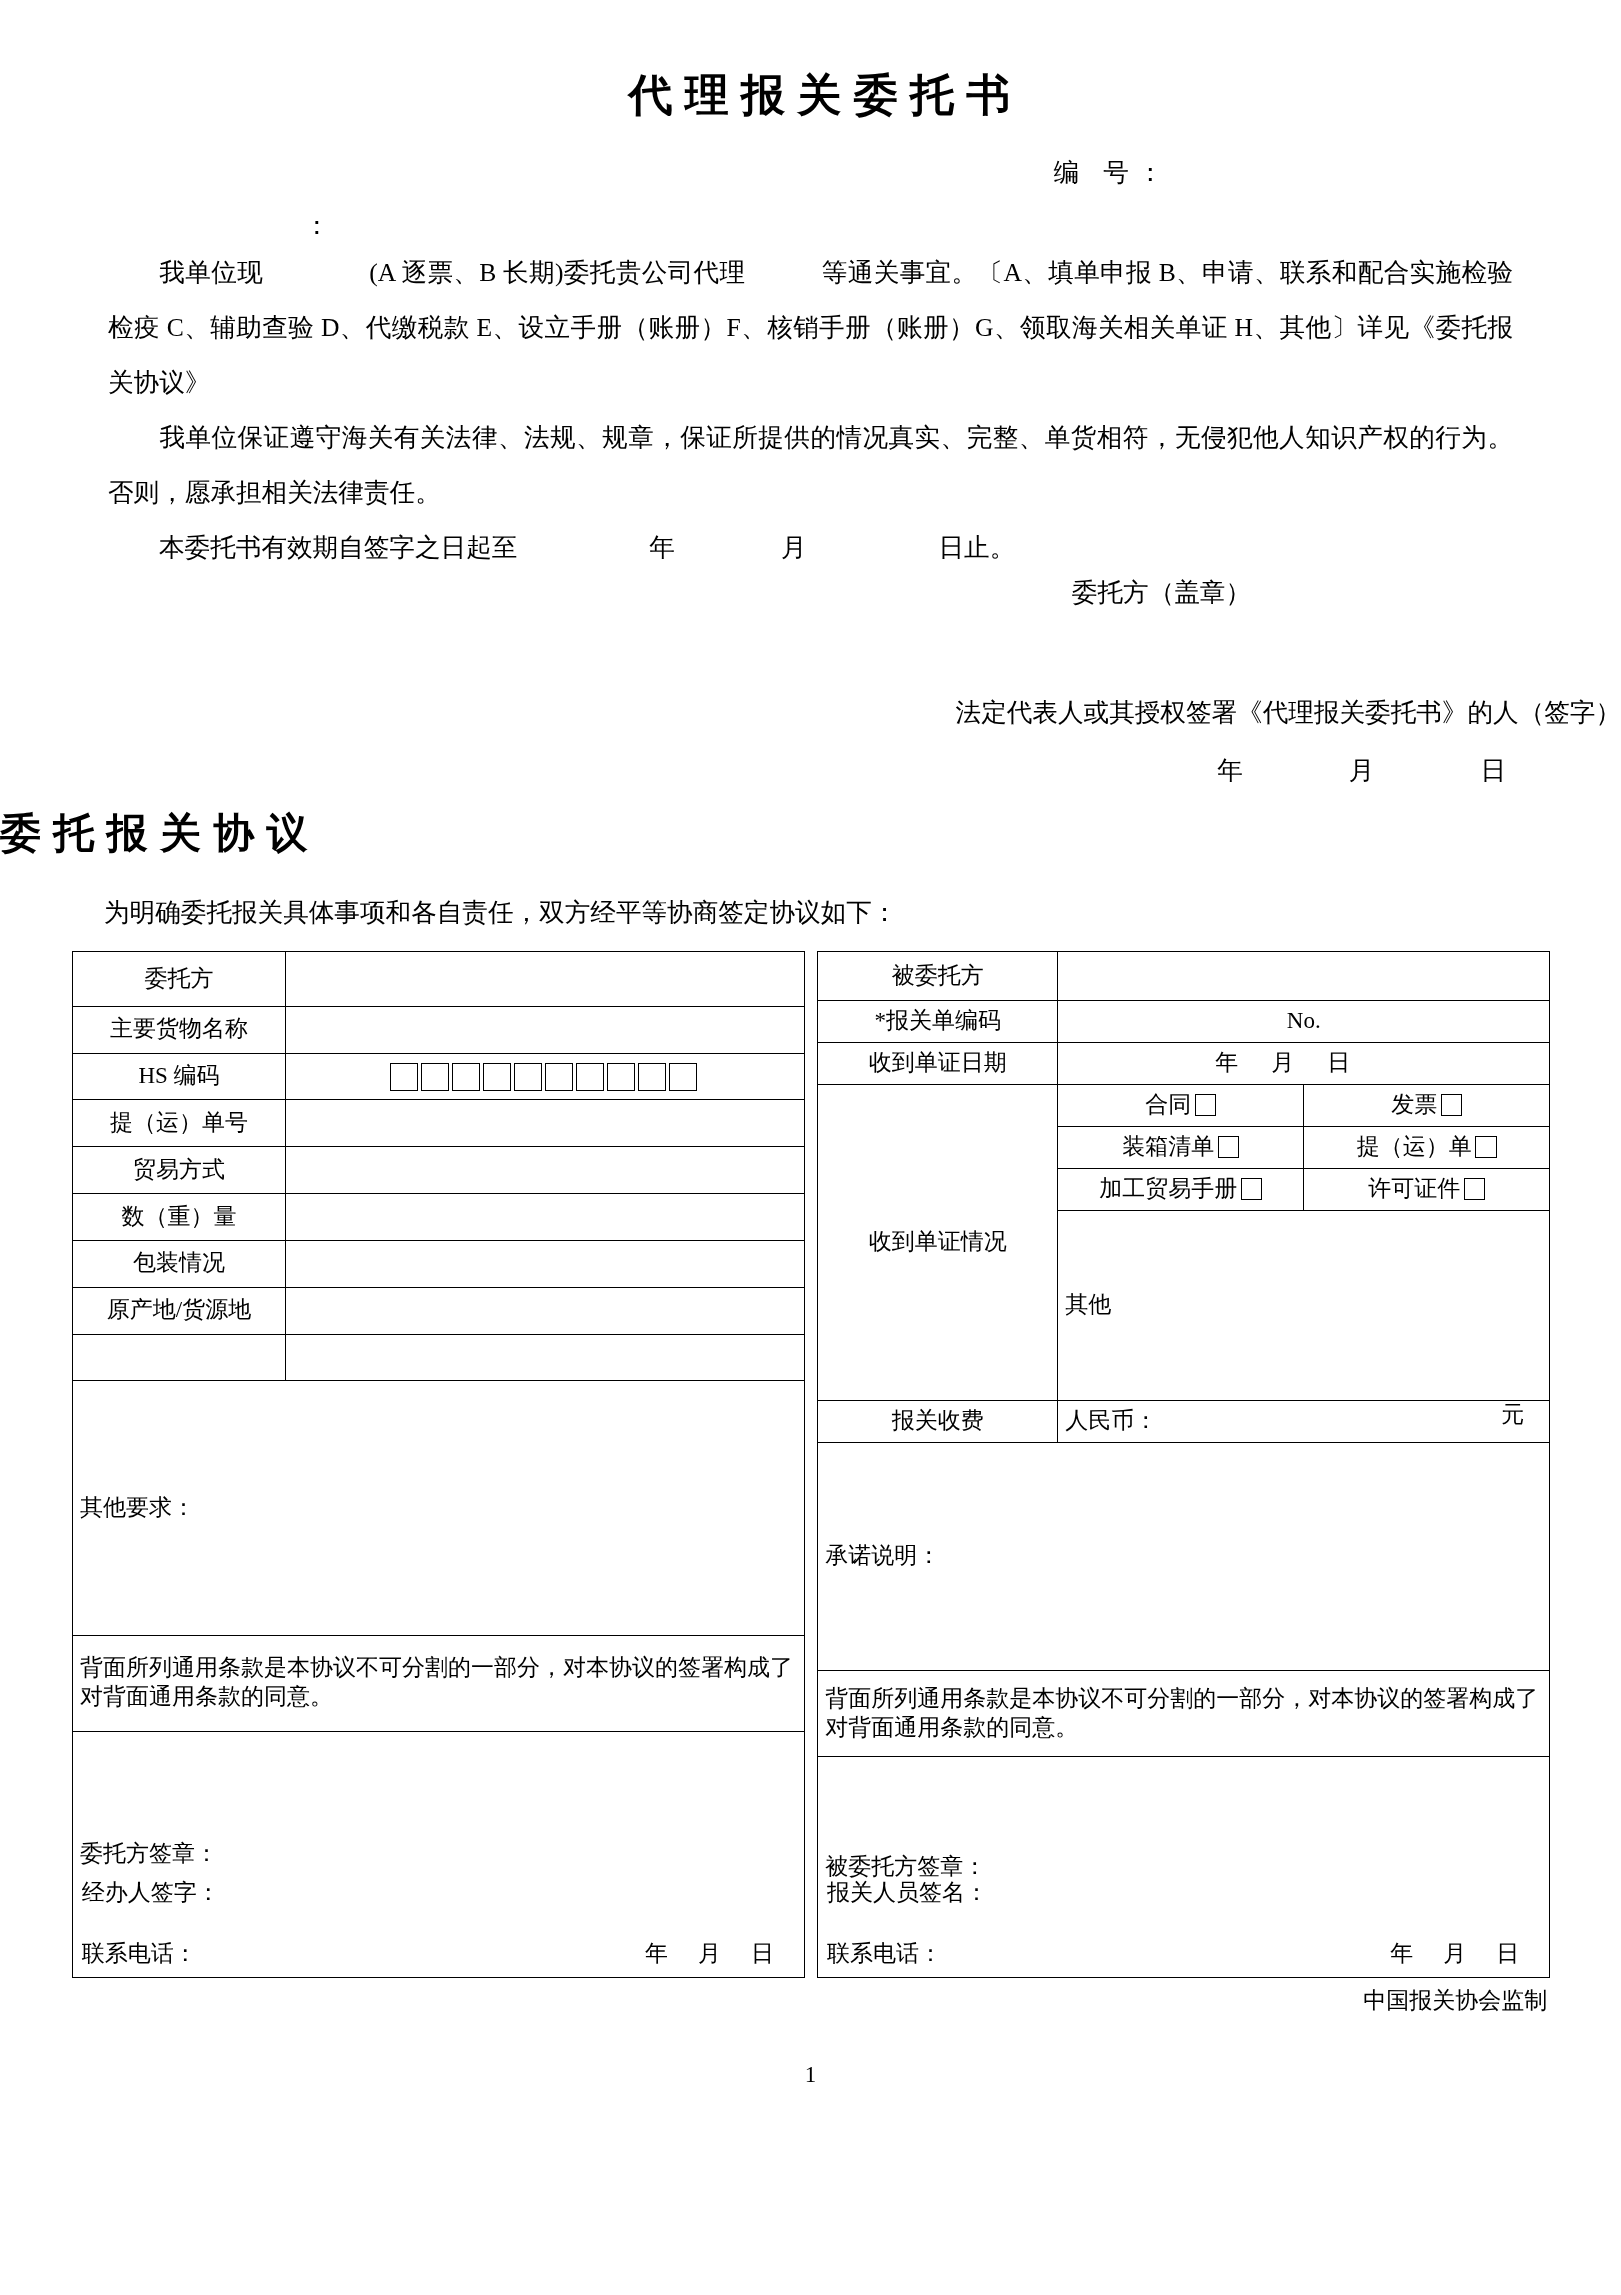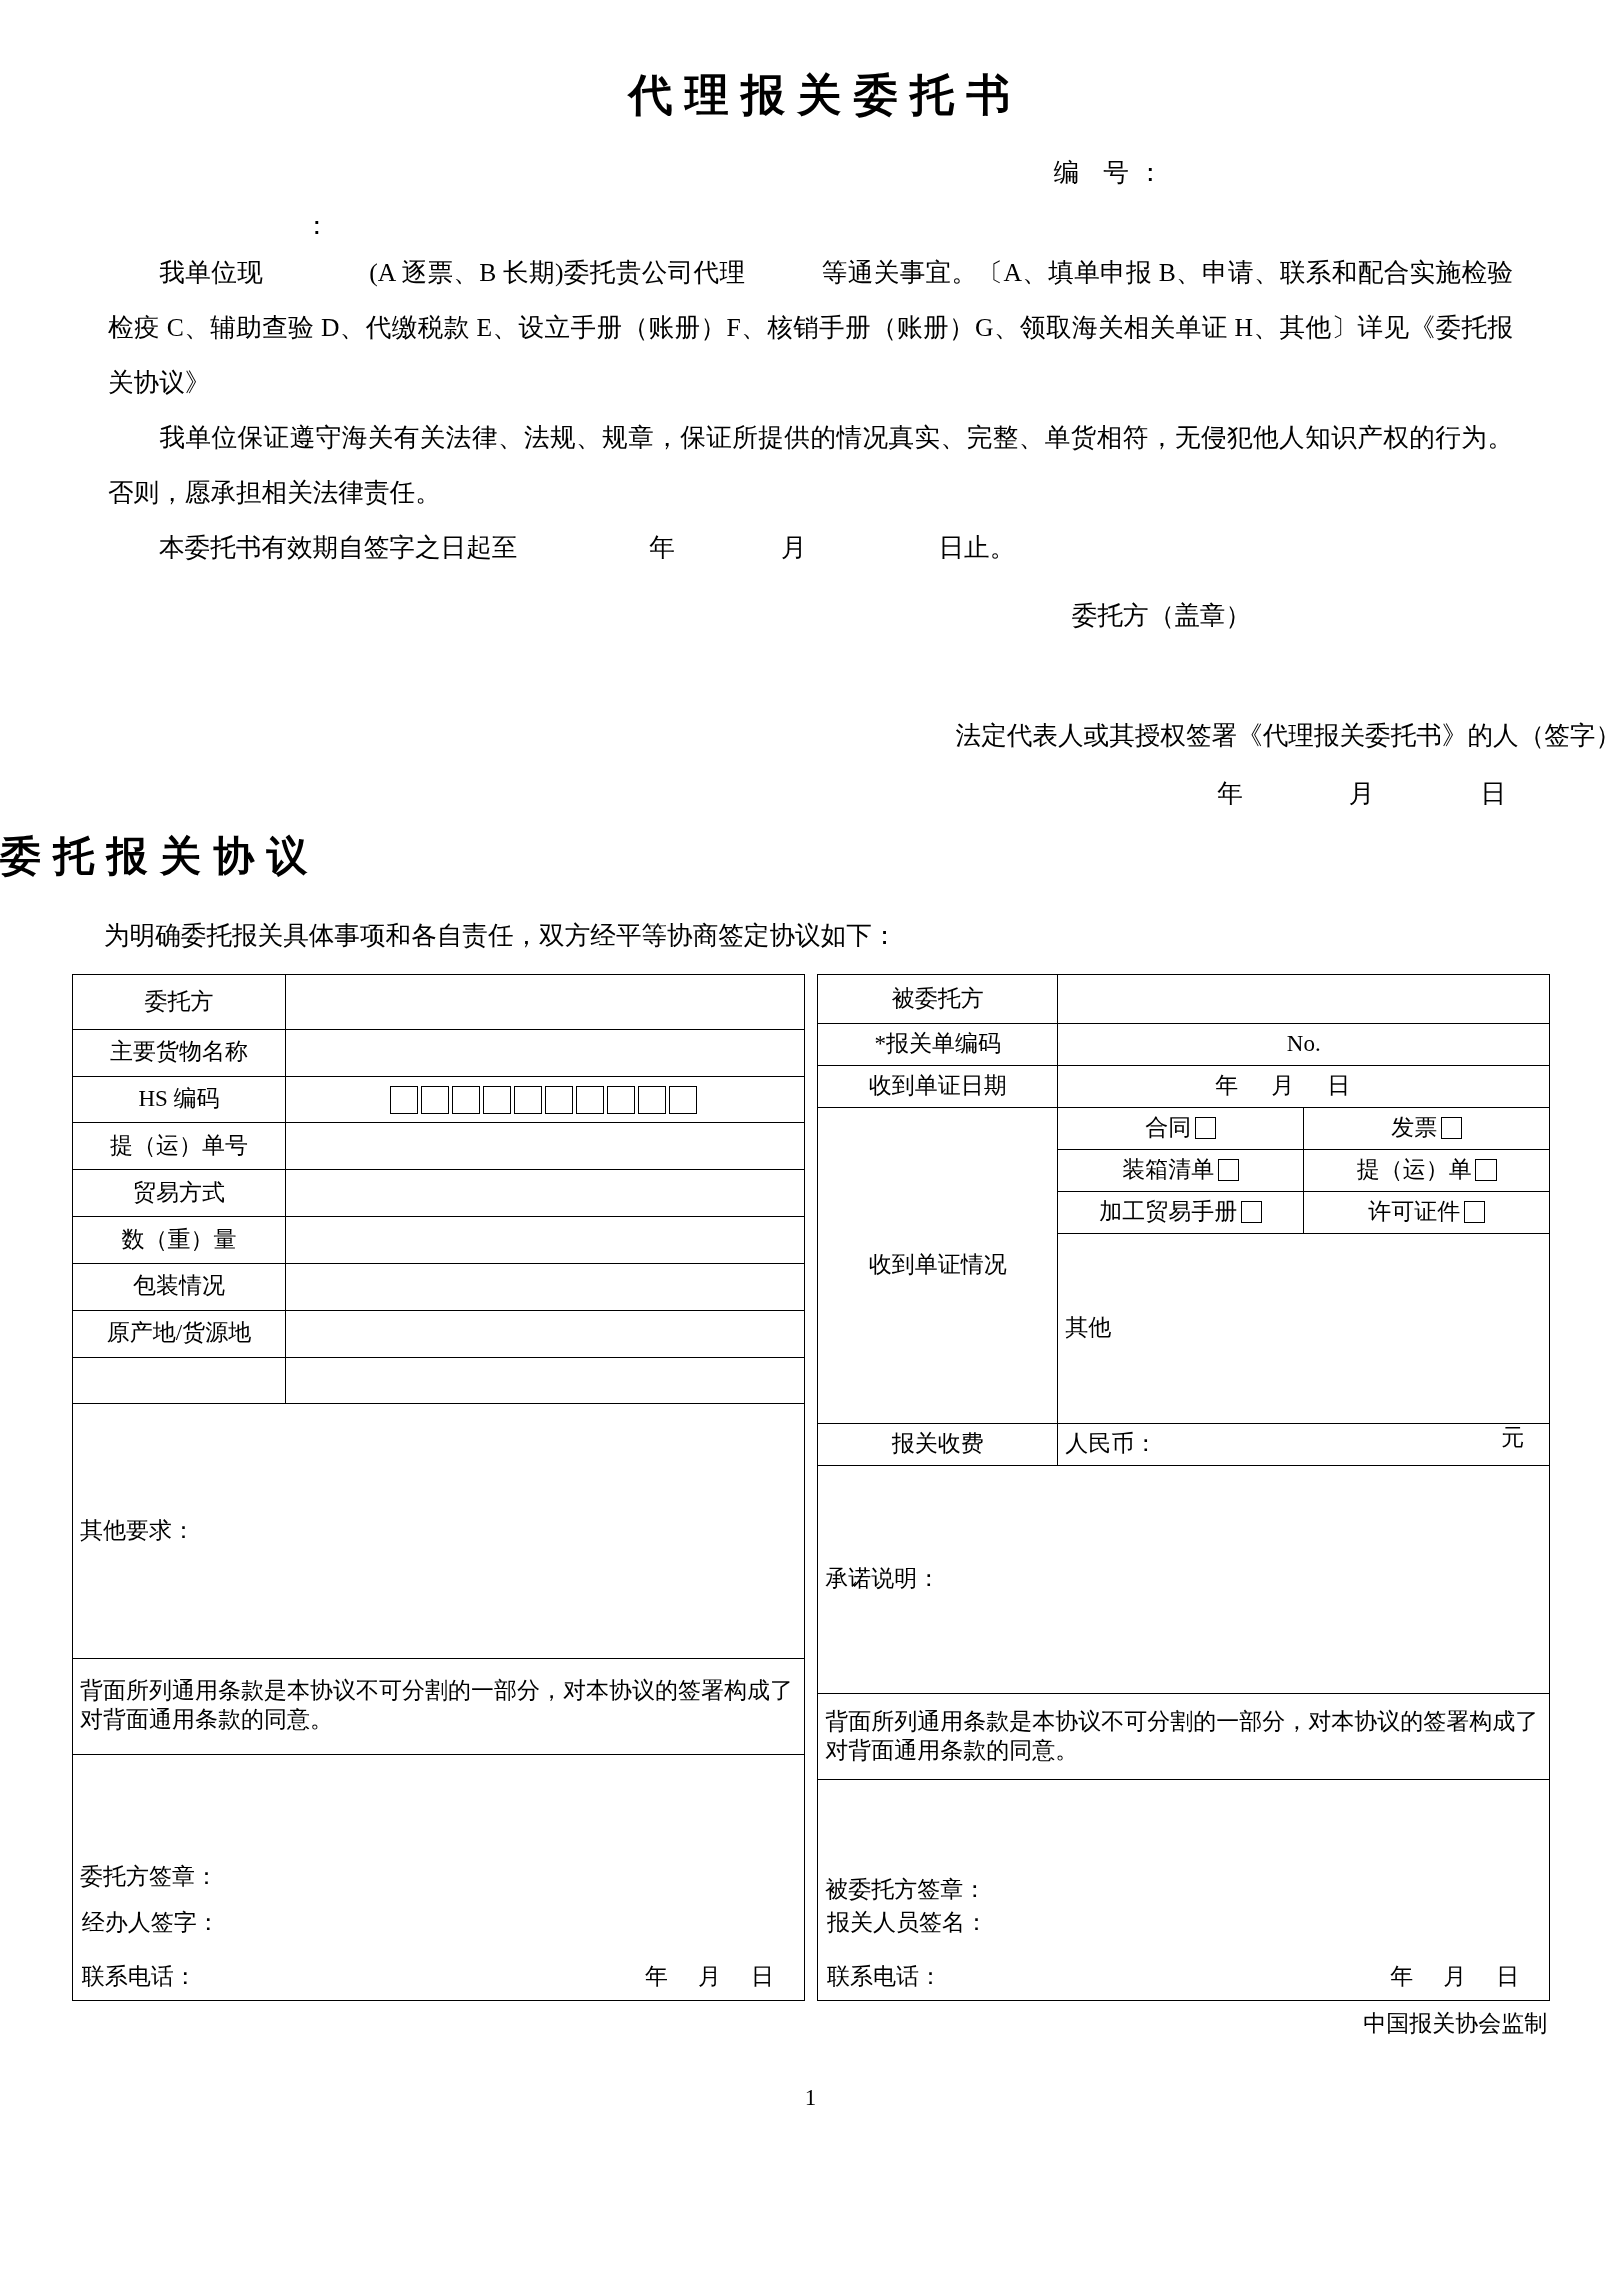--- a/index.html
+++ b/index.html
@@ -57,21 +57,20 @@
   .indent{display:inline-block;width:51px;}
   .gap-m{display:inline-block;width:76px;}
   .gap-l{display:inline-block;width:106px;}
   .gap-xl{display:inline-block;width:132px;}
   .latin{font-family:"Liberation Serif",serif;}
 
   .right-line{
     text-align:right;
     font-size:25.6px;
     padding-right:370px;
-    margin-top:23px;
   }
   .sig-line{
     text-align:right;
     font-size:25.6px;
     margin-top:85px;
     padding-left:17.6px;
   }
   .ymd-line{
     text-align:right;
     font-size:25.6px;
@@ -155,21 +154,21 @@
     vertical-align:top;
     padding-top:8.8px;
     line-height:1.5;
   }
   .signcell{
     height:220px;
     vertical-align:top;
     padding-top:10.6px;
     position:relative;
   }
-  .signcell .op{position:absolute;left:8.8px;bottom:62px;text-align:right;}
+  .signcell .op{position:absolute;left:8.8px;bottom:69px;text-align:right;}
   .signcell .tel{position:absolute;left:8.8px;bottom:8.8px;}
   .signcell .ymd{position:absolute;right:30px;bottom:8.8px;}
   .signcell .ymd span{margin-left:30px;}
 
   .footer-note{
     text-align:right;
     font-size:23px;
     width:1477px;
     margin:7px auto 0 auto;
     padding-right:3.5px;

